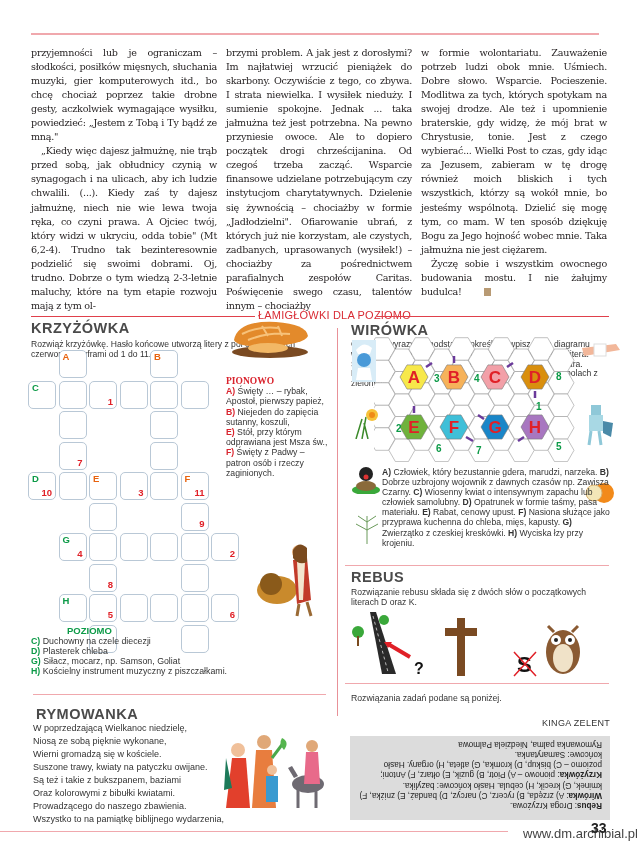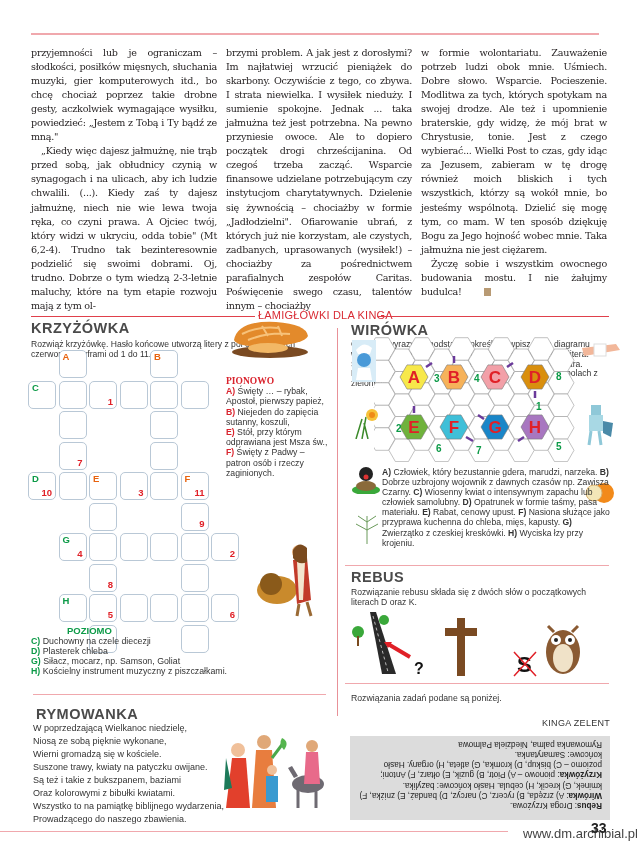--- a/index.html
+++ b/index.html
@@ -64,21 +64,21 @@
   <div class="col">
     <p>brzymi problem. A jak jest z dorosłymi? Im najłatwiej wrzucić pieniążek do skarbony. Oczywiście z tego, co zbywa. I strata niewielka. I wysiłek nieduży. I sumienie spokojne. Jednak ... taka jałmużna też jest potrzebna. Na pewno przyniesie owoce. Ale to dopiero początek drogi chrześcijanina. Od czegoś trzeba zacząć. Wsparcie finansowe udzielane potrzebującym czy instytucjom charytatywnych. Dzielenie się żywnością – chociażby w formie „Jadłodzielni". Ofiarowanie ubrań, z których już nie korzystam, ale czystych, zadbanych, uprasowanych (wysiłek!) – chociażby za pośrednictwem parafialnych zespołów Caritas. Poświęcenie swego czasu, talentów innym – chociażby</p>
   </div>
   <div class="col">
     <p>w formie wolontariatu. Zauważenie potrzeb ludzi obok mnie. Uśmiech. Dobre słowo. Wsparcie. Pocieszenie. Modlitwa za tych, których spotykam na swojej drodze. Ale też i upomnienie braterskie, gdy widzę, że mój brat w Chrystusie, tonie. Jest z czego wybierać... Wielki Post to czas, gdy idąc za Jezusem, zabieram w tę drogę również moich bliskich i tych wszystkich, którzy są wokół mnie, bo jesteśmy wspólnotą. Dzielić się mogę tym, co mam. W ten sposób dziękuję Bogu za Jego hojność wobec mnie. Taka jałmużna nie jest ciężarem.</p>
     <p class="ind"><span>Życzę sobie i wszystkim owocnego budowania mostu. I nie żałujmy budulca!</span><span class="endmark"></span></p>
   </div>
 </div>
 
 <div class="section-rule" style="left:31px;width:224px;"></div>
-<div class="section-title">ŁAMIGŁÓWKI DLA KINGA</div>
+<div class="section-title">ŁAMIGŁÓWKI DLA POZIOMO</div>
 <div class="section-rule" style="left:377px;width:232px;"></div>
 <div class="vrule"></div>
 
 <h2 class="k-title">KRZYŻÓWKA</h2>
 <div class="k-desc">Rozwiąż krzyżówkę. Hasło końcowe utworzą litery z pól oznaczonych czerwonymi cyframi od 1 do 11.</div>
 <div class="grid" id="grid">
     <div class="cell" style="left: 30.5px; top: 0px;">
       <span class="cl orange">A</span>
     </div>
     <div class="cell" style="left: 122px; top: 0px;">
@@ -191,22 +191,22 @@
 <div class="rule-l" style="top:694px;"></div>
 
 <h2 class="ry-title">RYMOWANKA</h2>
 <div class="ry-text" id="ry-lines">
     <div>W poprzedzającą Wielkanoc niedzielę,</div>
     <div>Niosą ze sobą pięknie wykonane,</div>
     <div>Wierni gromadzą się w kościele.</div>
     <div>Suszone trawy, kwiaty na patyczku owijane.</div>
     <div>Są też i takie z bukszpanem, baziami</div>
     <div>Oraz kolorowymi z bibułki kwiatami.</div>
+    <div>Prowadzącego do naszego zbawienia.</div>
     <div>Wszystko to na pamiątkę biblijnego wydarzenia,</div>
-    <div>Prowadzącego do naszego zbawienia.</div>
   </div>
 <svg class="ry-img" viewBox="0 0 112 93">
   <path d="M14 30 L28 30 L32 80 L8 80Z" fill="#e2402c"></path>
   <circle cx="20" cy="22" r="7" fill="#f0c09a"></circle>
   <path d="M8 30 L14 60 L6 62Z" fill="#1d7a5a"></path>
   <path d="M38 22 L54 22 L58 80 L34 80Z" fill="#e87d3e"></path>
   <circle cx="46" cy="14" r="7" fill="#e0a878"></circle>
   <path d="M54 30 L66 14" stroke="#4aa84a" stroke-width="3"></path>
   <path d="M64 10 Q72 14 66 22 Q60 16 64 10Z" fill="#55b54e"></path>
   <path d="M48 48 L60 48 L60 74 L48 74Z" fill="#3a9ad0"></path>

